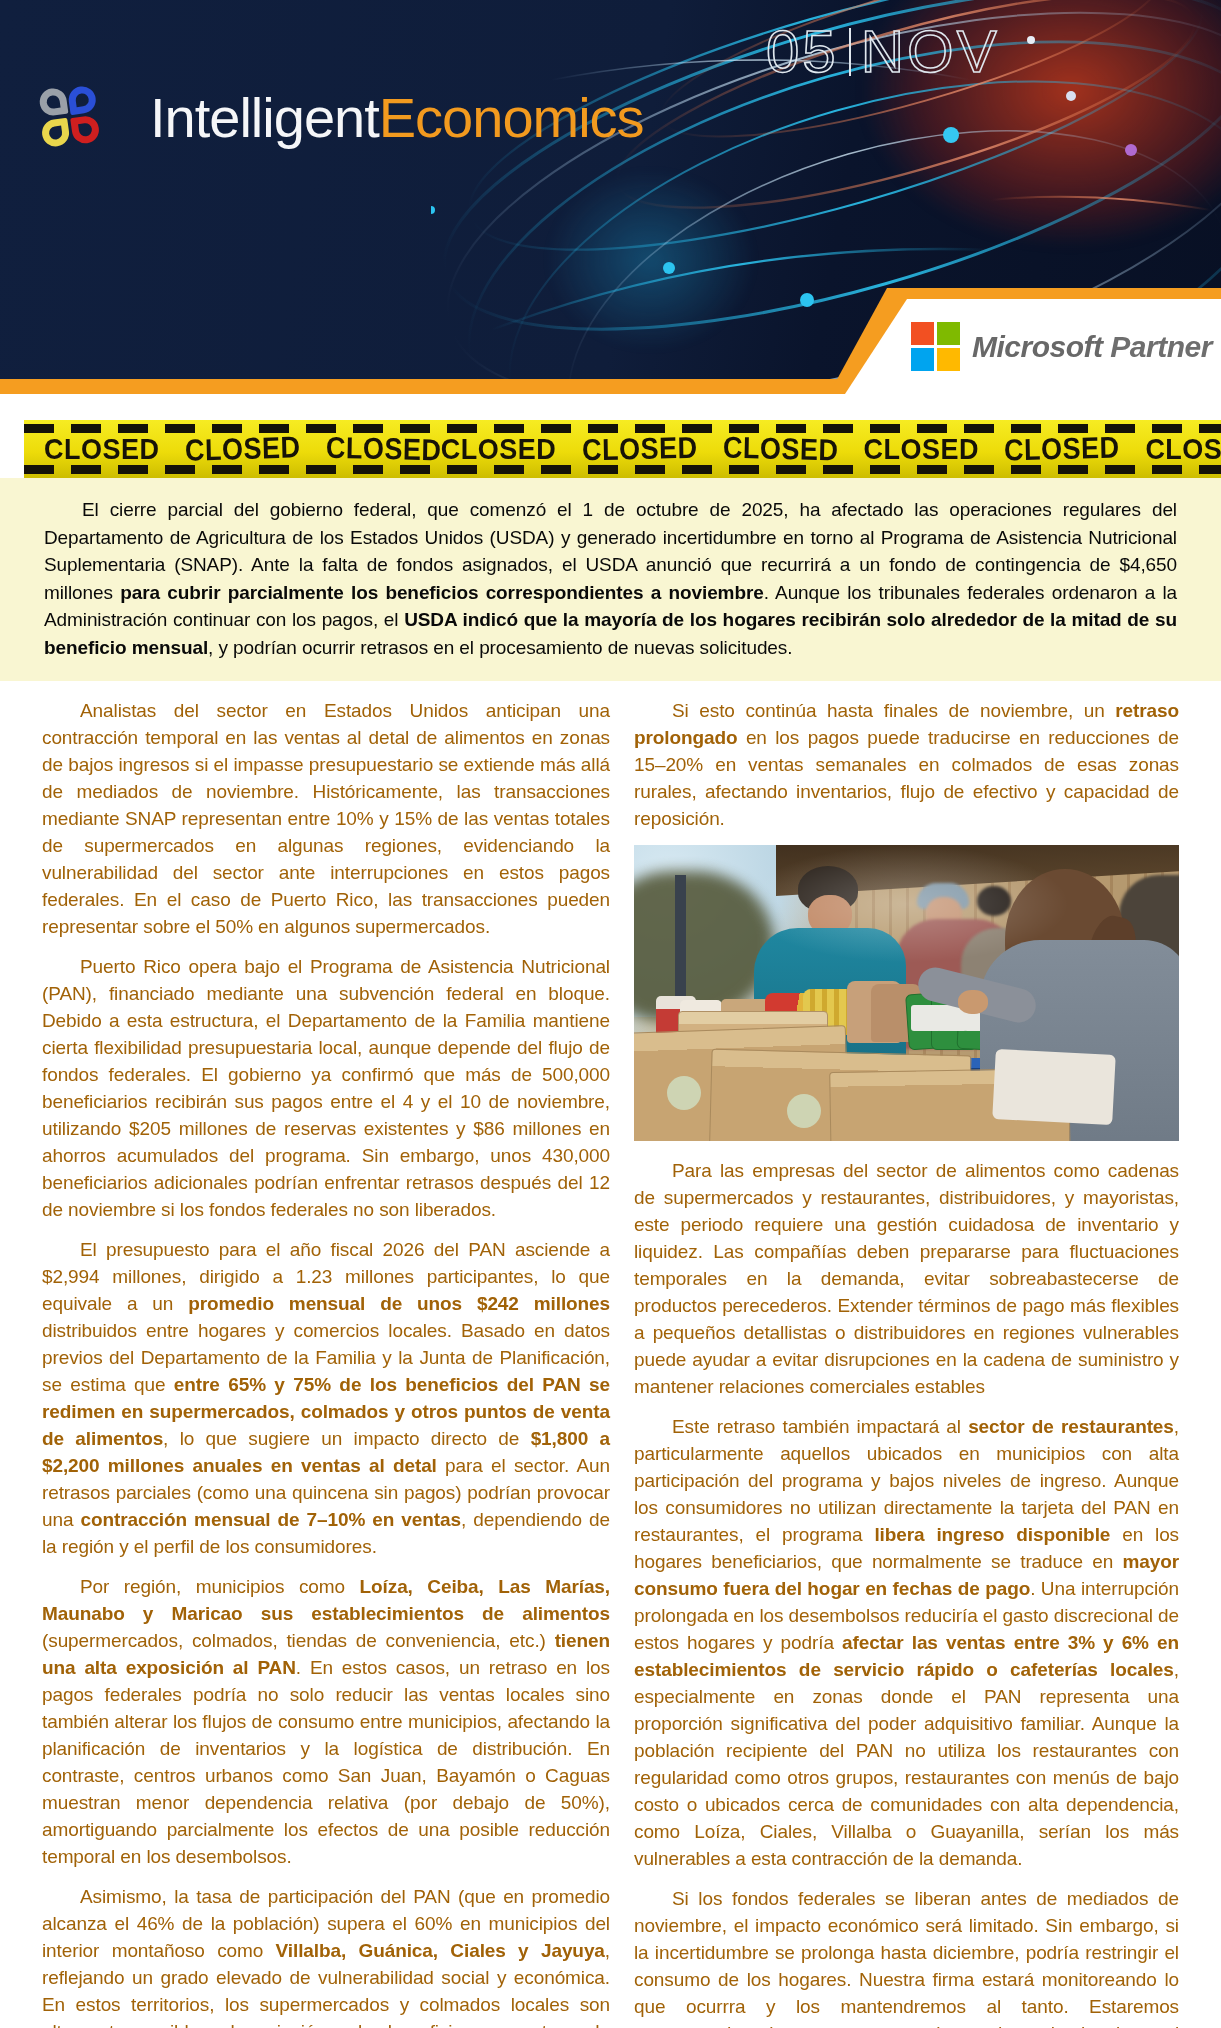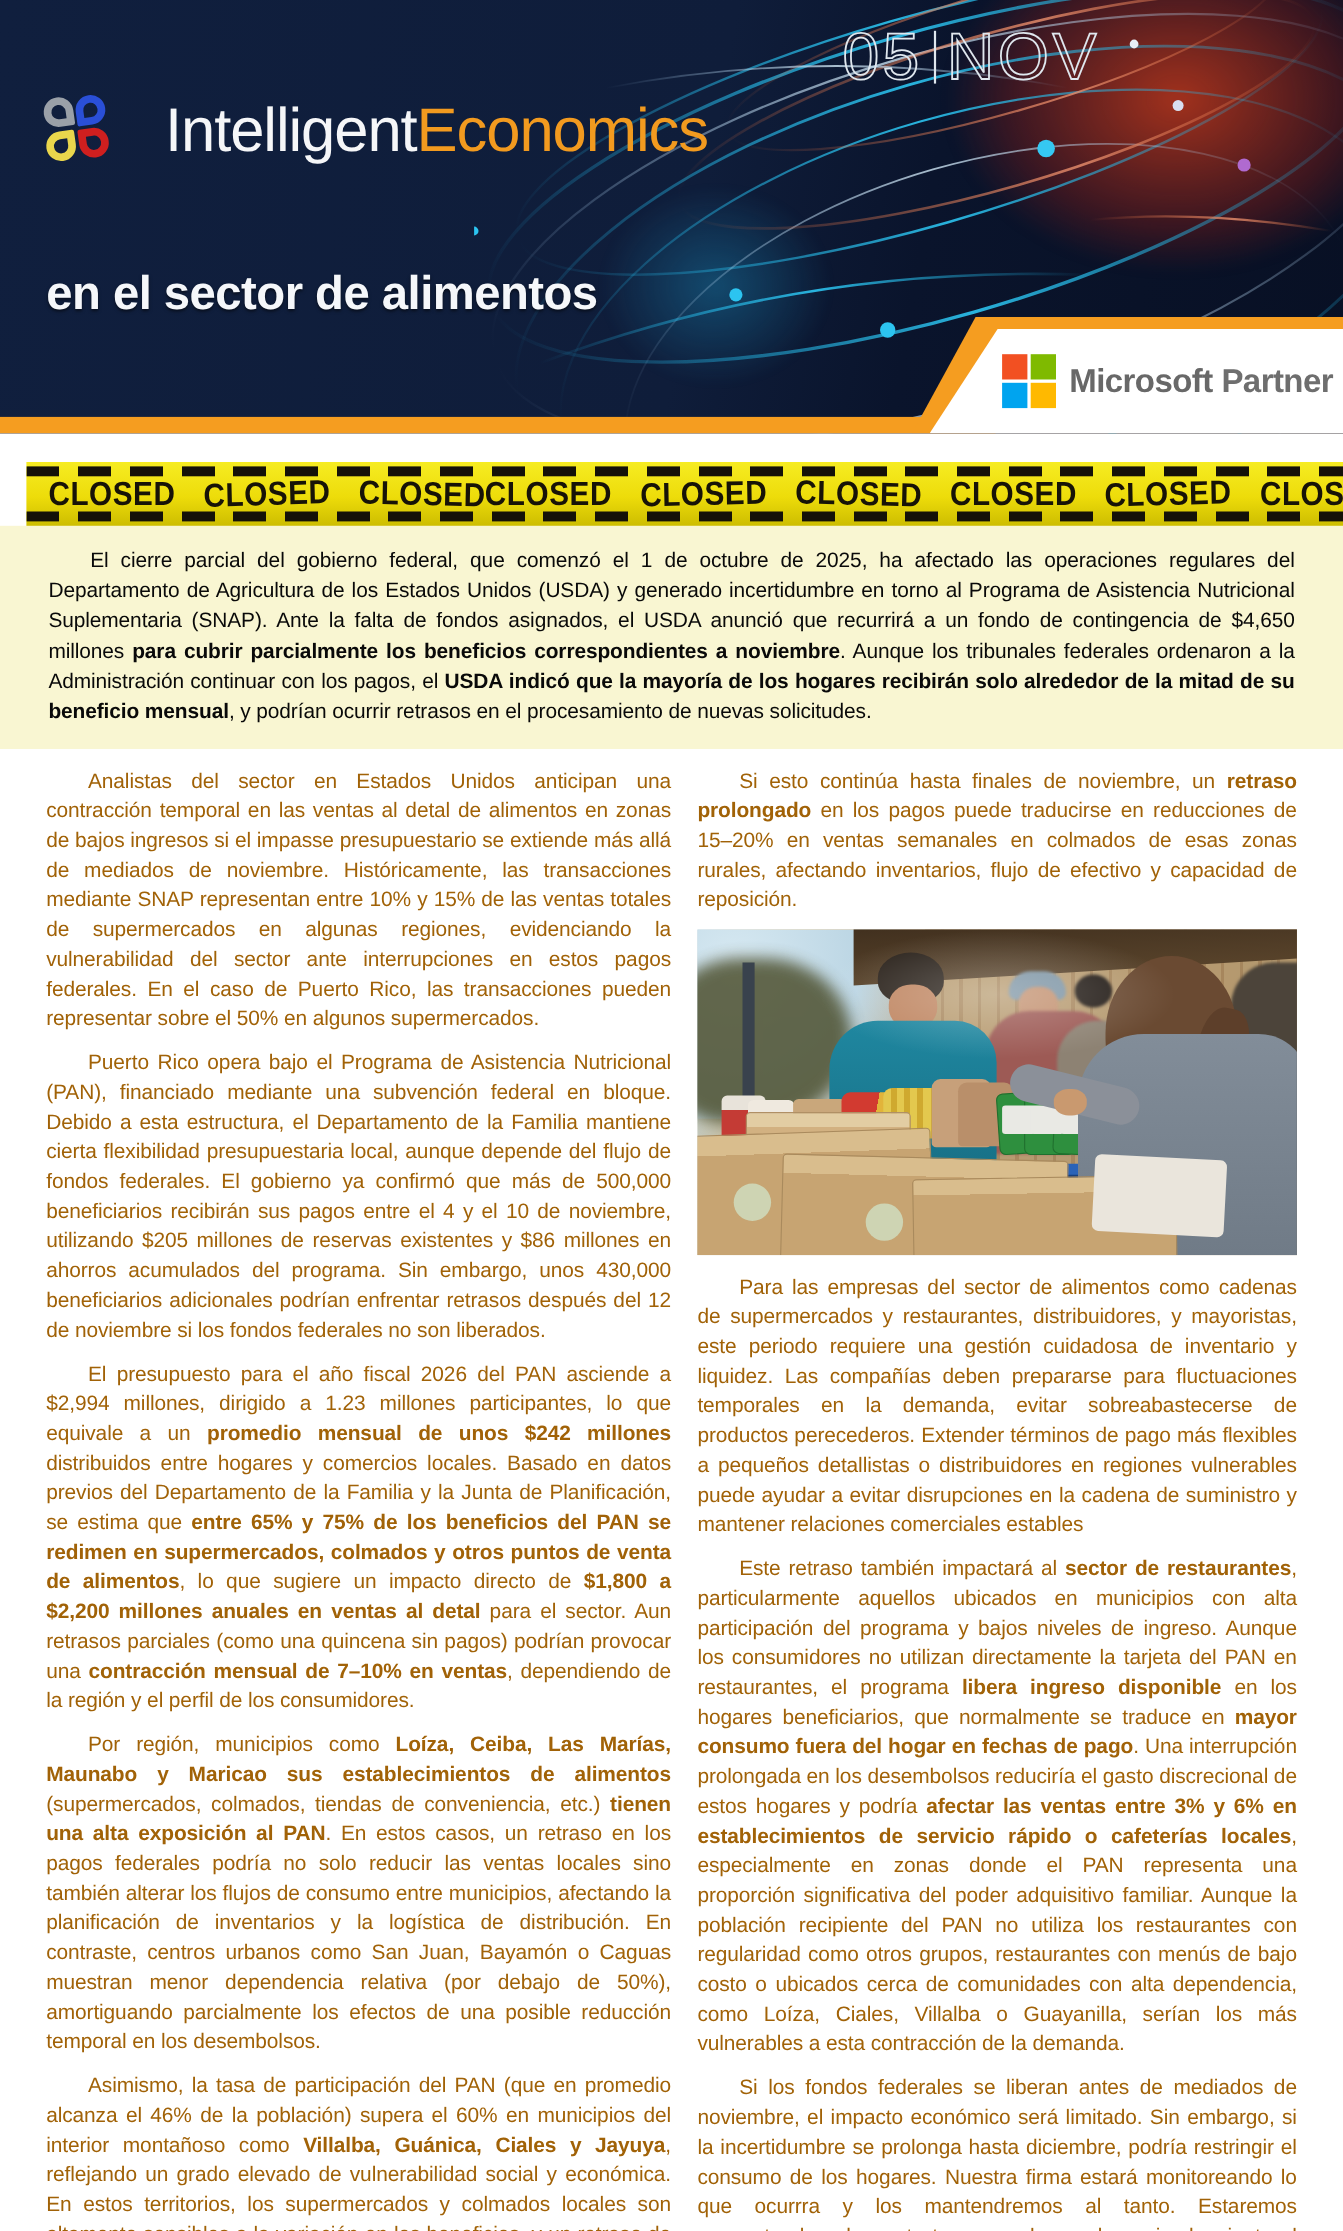--- a/index.html
+++ b/index.html
@@ -39,21 +39,21 @@
     font-weight:700; letter-spacing:-.5px; text-shadow:0 2px 3px rgba(0,0,0,.55); }
 
   .orange-strip { position:absolute; left:0; bottom:0; width:905px; height:15px; background:#f59d20; }
   .partner-back { position:absolute; right:0; bottom:0; width:392px; height:106px; background:#f59d20;
     clip-path:polygon(58px 0, 100% 0, 100% 100%, 0 100%); }
   .partner-box { position:absolute; right:0; bottom:0; width:376px; height:95px; background:#ffffff;
     clip-path:polygon(62px 0, 100% 0, 100% 100%, 0 100%); display:flex; align-items:center; }
   .ms-logo { display:inline-grid; grid-template-columns:23px 23px; grid-template-rows:23px 23px; gap:3px; margin-left:66px; flex:0 0 auto; }
   .ms-logo i { display:block; }
   .ms-r { background:#f25022; } .ms-g { background:#7fba00; } .ms-b { background:#00a4ef; } .ms-y { background:#ffb900; }
-  .ms-text { font-size:30px; color:#6e6e6e; margin-left:12px; letter-spacing:-.5px; white-space:nowrap; }
+  .ms-text { font-size:30px; color:#6e6e6e; margin-left:12px; letter-spacing:-.5px; white-space:nowrap;font-style:italic; }
   .ms-text b { font-weight:700; color:#686868; }
   .ms-text span { font-weight:600; }
 
   
   .tape-gap { height:26px; background:#ffffff; }
   .tape { position:relative; height:58px; background:linear-gradient(#f6ec22 0%, #eddc0a 55%, #cdbd00 100%); overflow:hidden;margin-left:24px; }
   .tape::before, .tape::after { content:""; position:absolute; left:0; right:0; height:9px;
     background:repeating-linear-gradient(90deg,#141108 0 30px, rgba(0,0,0,0) 30px 47px); }
   .tape::before { top:4px; } .tape::after { bottom:4px; }
   .tape-row { display:flex; justify-content:space-between; align-items:center; height:100%; padding:0 20px; margin-right:-60px; }
@@ -190,21 +190,20 @@
     <div class="date-block">
       <div class="date-top">
         <span>05</span>
         <span class="date-sep"></span>
         <span>NOV</span>
       </div>
     </div>
 
     <h1 class="title">
       <br>
-      <span>en el sector de alimentos</span>
     </h1>
 
     <div class="orange-strip"></div>
     <div class="partner-back"></div>
     <div class="partner-box">
       <span class="ms-logo">
           <i class="ms-r"></i>
           <i class="ms-g"></i>
           <i class="ms-b"></i>
           <i class="ms-y"></i>

